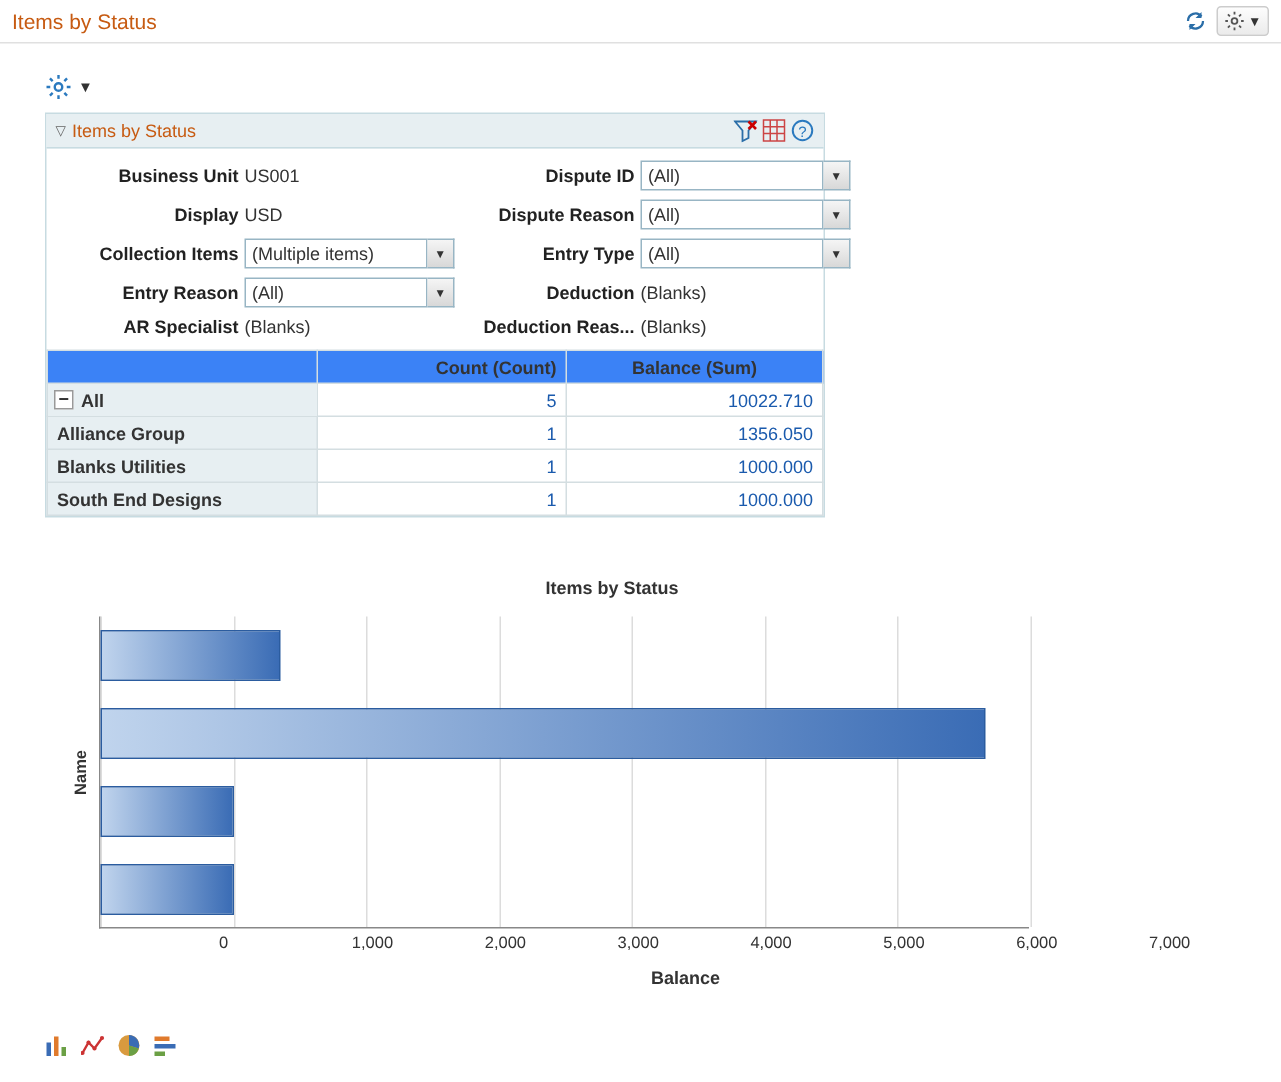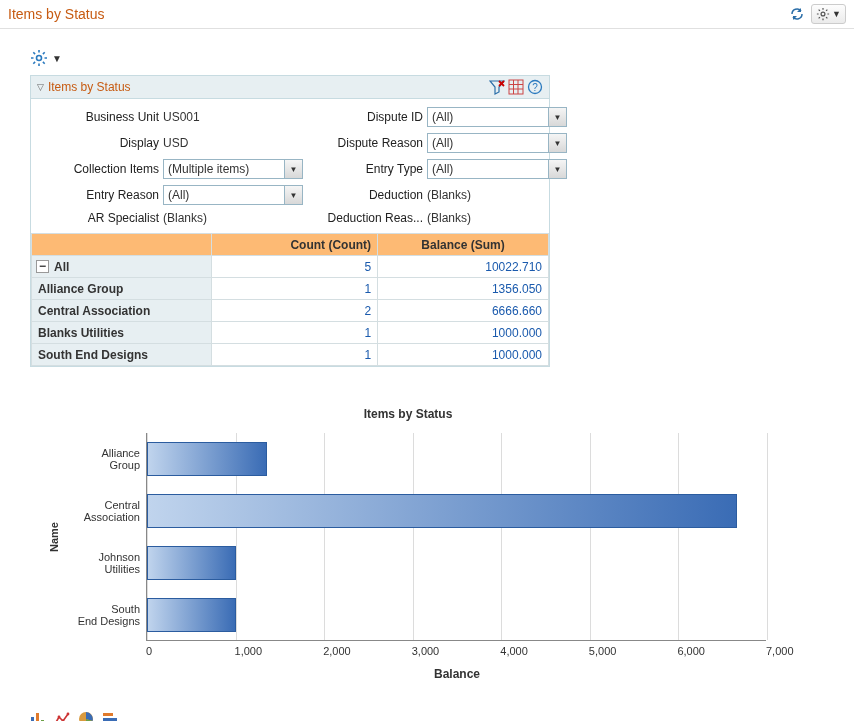--- a/index.html
+++ b/index.html
@@ -16,28 +16,28 @@
 .cog-row svg { width: 18px; height: 18px; }
 .cog-row .caret { font-size: 10px; margin-left: 4px; }
 .panel { border: 1px solid #c7dbe1; width: 520px; }
 .panel-header { background: #e7eff2; border-bottom: 1px solid #c7dbe1; padding: 3px 6px; display: flex; align-items: center; justify-content: space-between; }
 .panel-header-left { display: flex; align-items: center; gap: 4px; }
 .tri { font-size: 9px; color: #666; cursor: pointer; }
 .panel-title { color: #c75b12; cursor: pointer; }
 .panel-header-icons { display: flex; gap: 3px; align-items: center; }
 .small-icon { width: 16px; height: 16px; cursor: pointer; display: inline-flex; align-items: center; justify-content: center; }
 .filter-grid { display: grid; grid-template-columns: 120px 140px 120px 140px; gap: 6px 2px; padding: 8px 10px; align-items: center; }
-.fg-label { text-align: right; font-weight: normal; color: #222; padding-right: 2px; }
+.fg-label { text-align: right; font-weight: bold; color: #222; padding-right: 2px; }
 .fg-value { color: #333; }
 .fg-select { display: flex; align-items: center; justify-content: space-between; }
 .fg-select .sel-box { border: 1px solid #98b5c4; background: #fff; height: 20px; flex: 1; padding: 0 4px; font-size: 12px; line-height: 18px; }
 .fg-select .sel-btn { width: 18px; height: 20px; background: linear-gradient(#f5f5f5,#d8d8d8); border: 1px solid #98b5c4; border-left: none; display: flex; align-items: center; justify-content: center; cursor: pointer; font-size: 8px; color: #333; }
 .data-table { width: 100%; border-collapse: collapse; }
 .data-table th, .data-table td { border: 1px solid #d4dee1; padding: 3px 6px; height: 22px; }
-.data-table thead th { background: #fdba74; font-weight: bold; text-align: left; }
+.data-table thead th { background: #3b82f6; font-weight: bold; text-align: left; }
 .data-table thead th.first-col { width: 180px; }
 .data-table tbody td.label-cell { background: #e7eff2; font-weight: bold; }
 .data-table tbody tr.all-row td.label-cell { position: relative; padding-left: 22px; }
 .minus-box { position: absolute; left: 4px; top: 4px; width: 13px; height: 13px; border: 1px solid #999; background: #fff; text-align: center; line-height: 10px; font-size: 12px; cursor: pointer; font-weight: bold; color: #333; }
 .data-table tbody td.val { text-align: right; color: #1a5aad; cursor: pointer; }
 .data-table tbody tr.sub td.label-cell { font-weight: bold; }
 .chart-area { margin-top: 40px; width: 720px; margin-left: 18px; }
 .chart-title { text-align: center; font-weight: bold; font-size: 12px; margin-bottom: 12px; }
 .chart-body { display: grid; grid-template-columns: 18px 80px 1fr; align-items: center; }
 .y-axis-label { writing-mode: vertical-rl; transform: rotate(180deg); font-weight: bold; font-size: 11px; text-align: center; }
@@ -170,48 +170,37 @@
           <td class="label-cell"><span class="minus-box">−</span><span>All</span></td>
           <td class="val">5</td>
           <td class="val">10022.710</td>
         </tr>
         <tr class="sub">
           <td class="label-cell">Alliance Group</td>
           <td class="val">1</td>
           <td class="val">1356.050</td>
         </tr>
         <tr class="sub">
-          <td class="label-cell">Central Association</td>
-          <td class="val">2</td>
-          <td class="val">6666.660</td>
-        </tr>
-        <tr class="sub">
           <td class="label-cell">Blanks Utilities</td>
           <td class="val">1</td>
           <td class="val">1000.000</td>
         </tr>
         <tr class="sub">
           <td class="label-cell">South End Designs</td>
           <td class="val">1</td>
           <td class="val">1000.000</td>
         </tr>
       </tbody>
     </table>
   </div>
 
   <div class="chart-area">
     <div class="chart-title">Items by Status</div>
     <div class="chart-body">
       <div class="y-axis-label">Name</div>
-      <div class="y-ticks" id="y-ticks">
-          <div class="y-tick">Alliance<br>Group</div>
-          <div class="y-tick">Central<br>Association</div>
-          <div class="y-tick">Johnson<br>Utilities</div>
-          <div class="y-tick">South<br>End Designs</div>
-        </div>
       <div class="plot" id="plot" style="width: 620px;">
           <div class="grid-line" style="left: 0px;"></div>
           <div class="grid-line" style="left: 88.5714px;"></div>
           <div class="grid-line" style="left: 177.143px;"></div>
           <div class="grid-line" style="left: 265.714px;"></div>
           <div class="grid-line" style="left: 354.286px;"></div>
           <div class="grid-line" style="left: 442.857px;"></div>
           <div class="grid-line" style="left: 531.429px;"></div>
           <div class="grid-line" style="left: 620px;"></div>
           <div class="bar" style="top: 9px; left: 0px; width: 120.107px;"></div>

